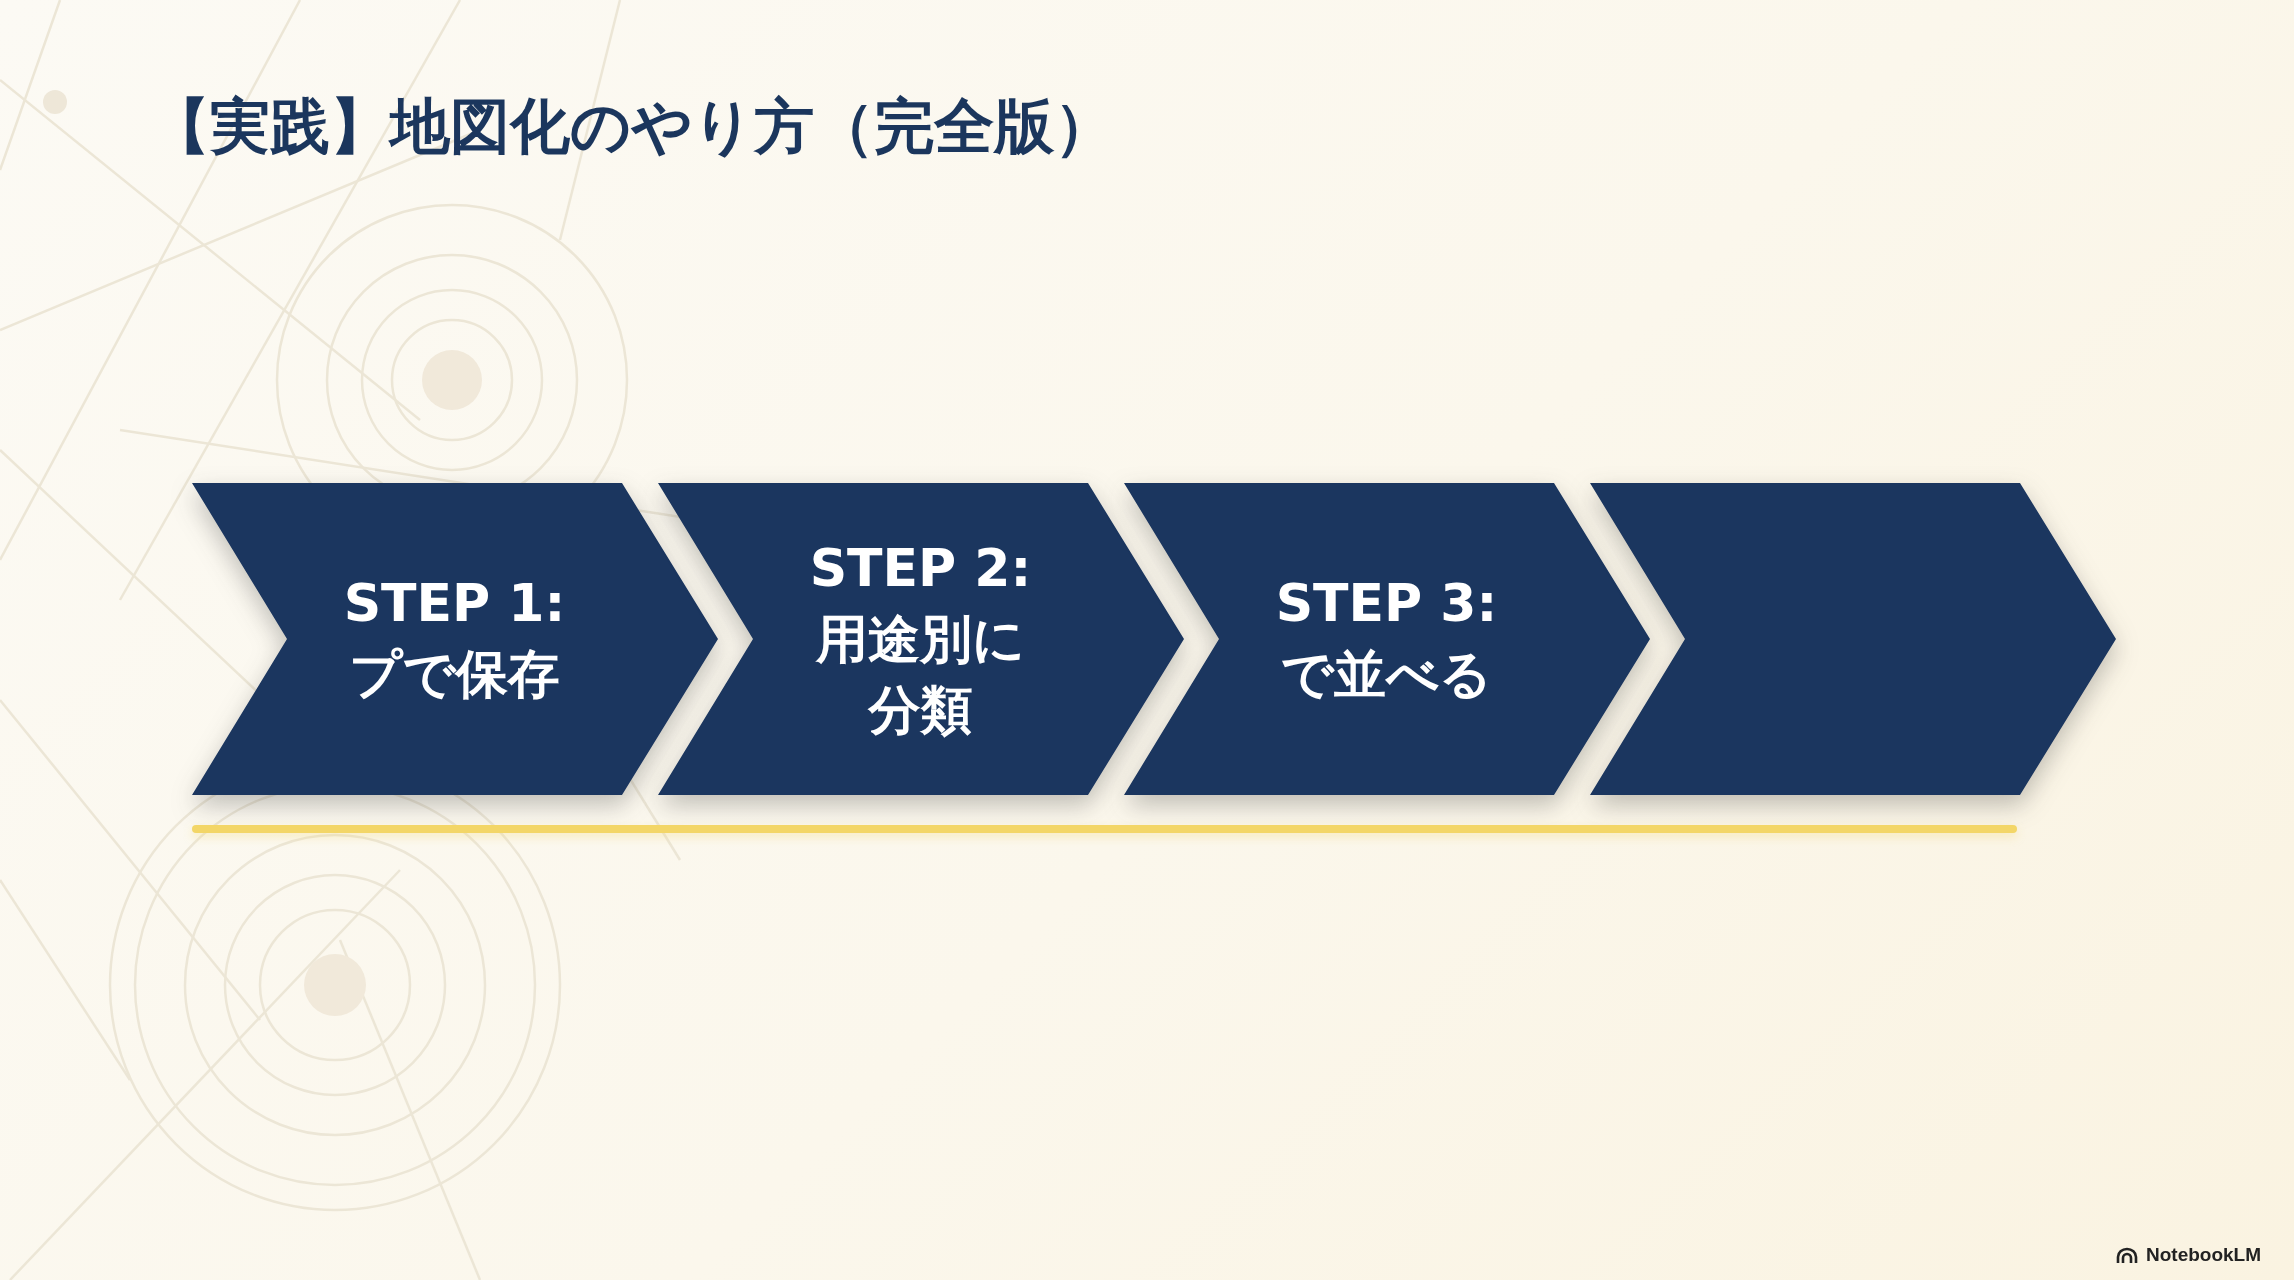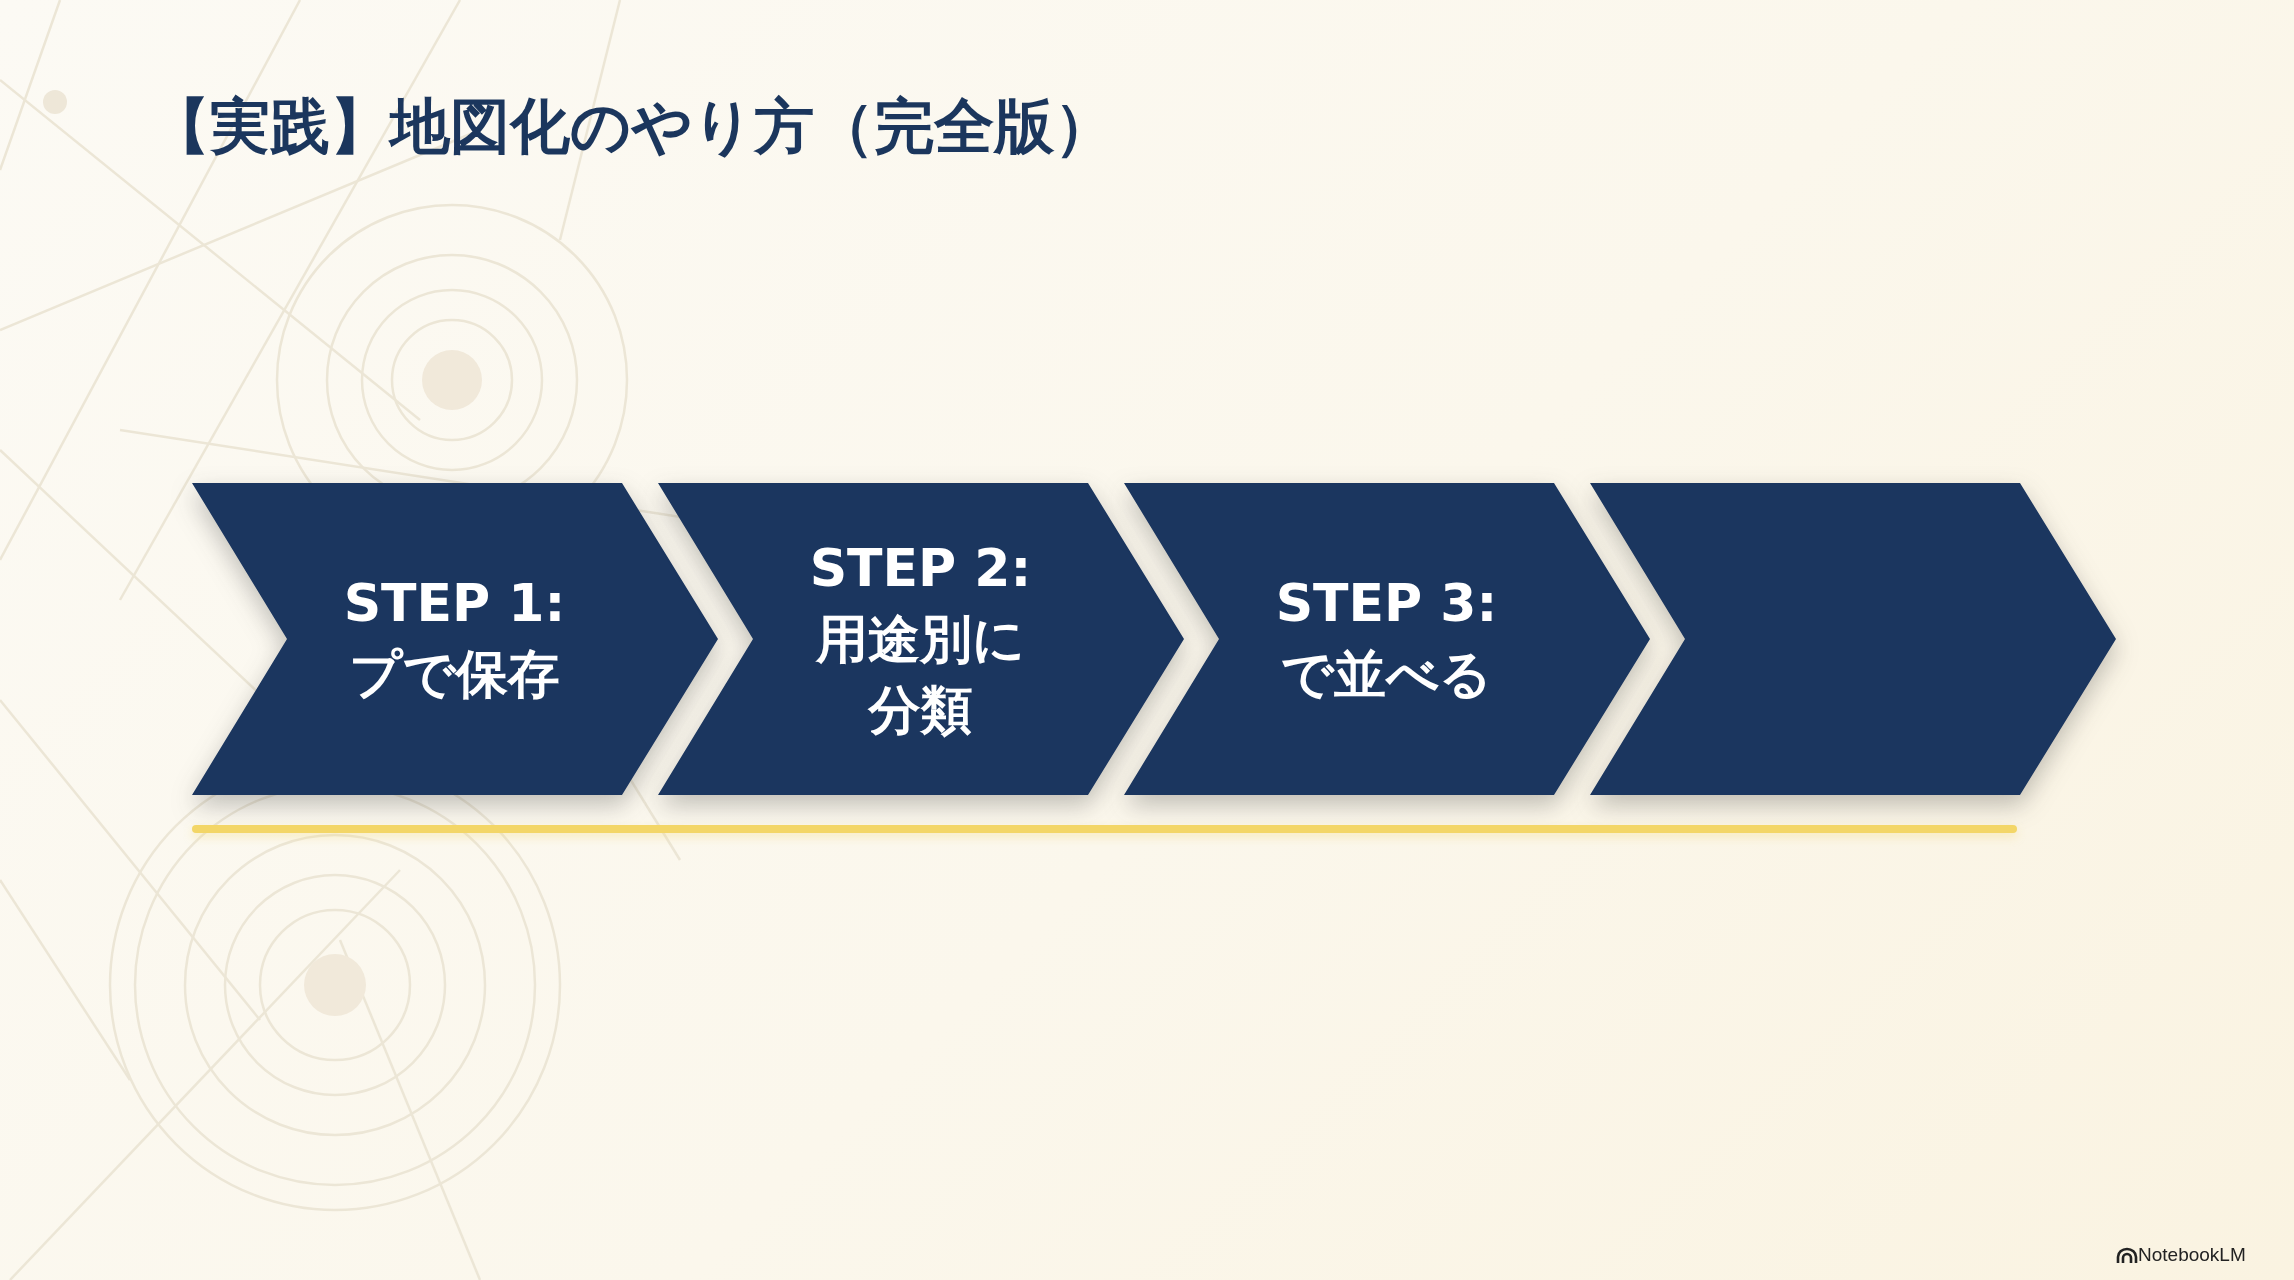--- a/index.html
+++ b/index.html
@@ -29,22 +29,22 @@
     color: #ffffff; font-weight: bold; font-size: 52px; line-height: 71px; text-align: center;
   }
   .chevron-text span { display: block; white-space: nowrap; }
   .underline {
     position: absolute; left: 192px; top: 825px; width: 1825px; height: 8px;
     border-radius: 4px; background: #f3d667;
     box-shadow: 0 4px 10px rgba(243,214,103,0.35);
   }
   .brand {
     position: absolute; left: 2116px; top: 1243px; height: 24px;
-    display: flex; align-items: center; gap: 0;
-    font-family: "Liberation Sans", sans-serif; font-size: 19px; font-weight: normal; color: #222;
+    display: flex; align-items: center; gap: 8px;
+    font-family: "Liberation Sans", sans-serif; font-size: 19px; font-weight: bold; color: #222;
   }
 </style>
 </head>
 <body>
 
 <svg class="bg-deco" viewBox="0 0 2294 1280">
   <g fill="none" stroke="#ece6d6" stroke-width="2.5">
     <line x1="0" y1="80" x2="420" y2="420"></line>
     <line x1="60" y1="0" x2="0" y2="170"></line>
     <line x1="0" y1="330" x2="480" y2="130"></line>

